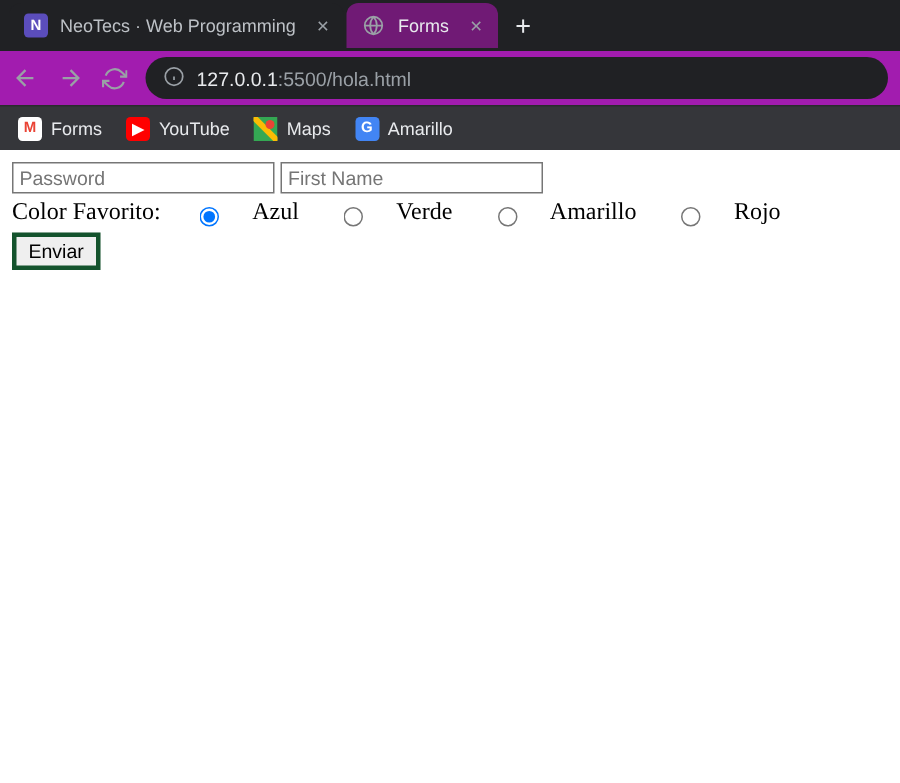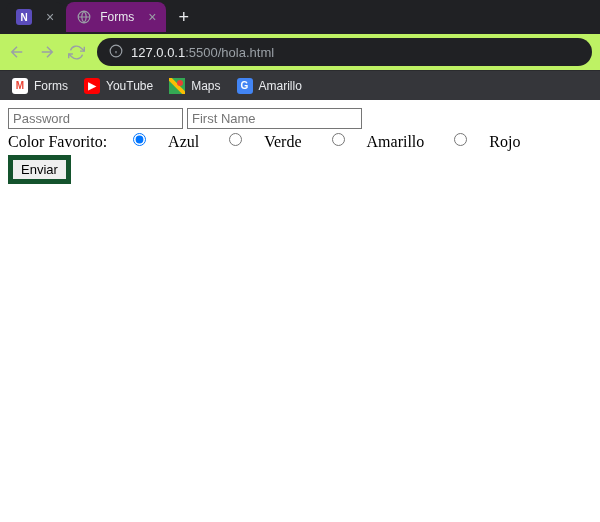--- a/index.html
+++ b/index.html
@@ -77,21 +77,21 @@
     .new-tab {
       color: #e8eaed;
       font-size: 18px;
       padding: 0 10px;
       cursor: pointer;
     }
     .nav-bar {
       display: flex;
       align-items: center;
       height: 36px;
-      background: #bef264;
+      background: #a21caf;
       padding: 0 8px;
       gap: 12px;
     }
     .nav-icon {
       color: #9aa0a6;
       cursor: pointer;
       display: flex;
       align-items: center;
     }
     .address-bar {
@@ -155,49 +155,50 @@
       font-family: Arial, sans-serif;
       font-size: 13px;
       padding: 2px 4px;
       border: 1px solid #767676;
       width: 175px;
       margin-right: 4px;
       margin-bottom: 2px;
     }
     .radio-row {
       display: flex;
-      align-items: flex-start;
+      align-items: flex-end;
       gap: 20px;
       flex-wrap: wrap;
       margin-bottom: 4px;
     }
     .radio-row label {
       margin-right: 4px;
     }
     .radio-row input[type="radio"] {
       margin: 0 2px 0 6px;
     }
     .submit-btn {
       font-family: Arial, sans-serif;
       font-size: 13px;
       padding: 2px 8px;
-      border: 5px solid #14532d;
+      border: 3px solid #14532d;
       background: #efefef;
       cursor: pointer;
     }
   </style>
 </head>
 <body>
 
 <div class="chrome-top">
   <div class="tabs-bar">
     <div class="tab inactive">
       <span class="tab-favicon">
         <span class="favicon-nn">N</span>
       </span>
+      <span class="tab-title">NeoTecs · Web Programming</span>
       <span class="tab-close">×</span>
     </div>
     <div class="tab active">
       <span class="tab-favicon favicon-globe">
         <svg width="14" height="14" viewBox="0 0 24 24" fill="none" stroke="currentColor" stroke-width="2">
             <circle cx="12" cy="12" r="10"></circle>
             <path d="M2 12h20M12 2a15 15 0 010 20M12 2a15 15 0 000 20"></path>
           </svg>
       </span>
       <span class="tab-title">Forms</span>

